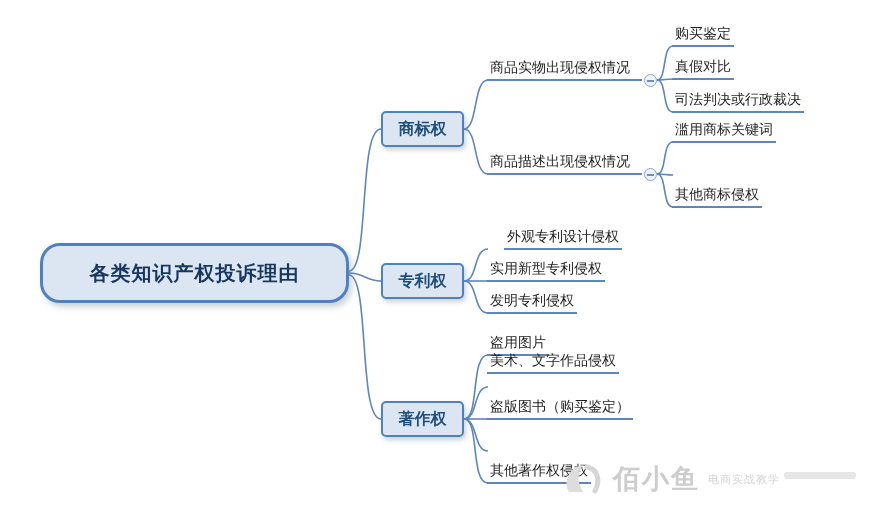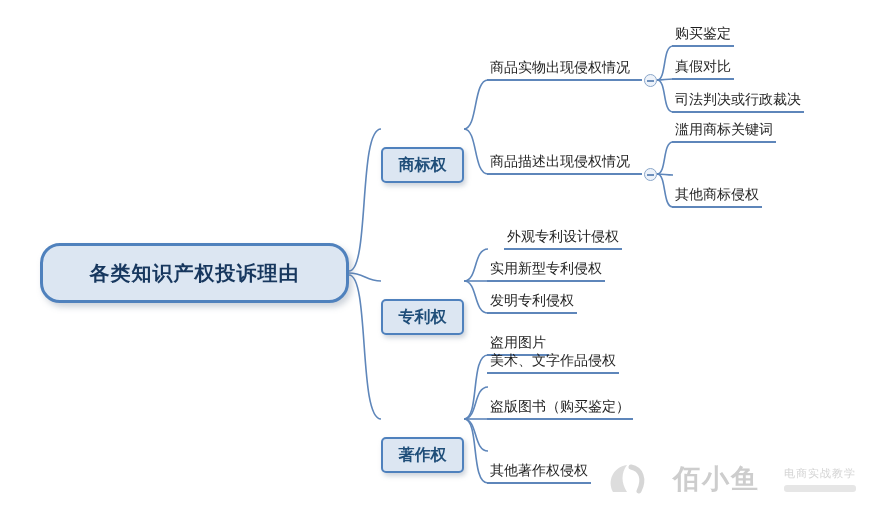--- a/index.html
+++ b/index.html
@@ -13,42 +13,41 @@
     background:#dce6f2;display:flex;align-items:center;justify-content:center;
     font-size:20px;font-weight:bold;color:#17375e;letter-spacing:1px;
     box-shadow:3px 4px 6px rgba(110,125,150,.35);
   }
   .branch{
     position:absolute;left:381px;width:83px;height:36px;box-sizing:border-box;
     border:2px solid #4f81bd;border-radius:5px;background:#dce6f2;
     display:flex;align-items:center;justify-content:center;
     font-size:16px;color:#1f4e79;font-weight:bold;
     box-shadow:2px 3px 5px rgba(110,125,150,.35);
-    margin-top:36px;
   }
   .leaf{
     position:absolute;display:inline-block;box-sizing:border-box;
     font-size:14px;line-height:17px;color:#1f1f1f;
     padding:0 3px 3px 3px;border-bottom:2px solid #5e86ba;
     white-space:nowrap;
   }
   .leaf.wide{width:155px;}
   .collapse{
     position:absolute;width:13px;height:13px;box-sizing:border-box;
     border:1px solid #8aa6c9;border-radius:50%;background:#eef3fa;
     display:flex;align-items:center;justify-content:center;cursor:pointer;
   }
   .collapse .minus{width:7px;height:0;border-top:2px solid #6d8fbb;}
 
   .watermark{
     position:absolute;right:14px;bottom:12px;display:flex;align-items:center;
-    gap:24px;color:#cfcfcf;user-select:none;
+    gap:8px;color:#cfcfcf;user-select:none;
   }
   .wm-brand{font-size:27px;font-weight:bold;color:#cdcdcd;letter-spacing:2px;}
-  .wm-col{display:flex;flex-direction:column;gap:4px;}
+  .wm-col{display:flex;gap:4px;}
   .wm-tag{font-size:11px;color:#d4d4d4;letter-spacing:1px;}
   .wm-bar{width:72px;height:7px;border-radius:3px;background:#e6e6e6;}
 </style>
 </head>
 <body>
 
 <div class="canvas">
 
   <svg class="wires" width="870" height="511" viewBox="0 0 870 511">
     <g fill="none" stroke="#5e86ba" stroke-width="1.6">

